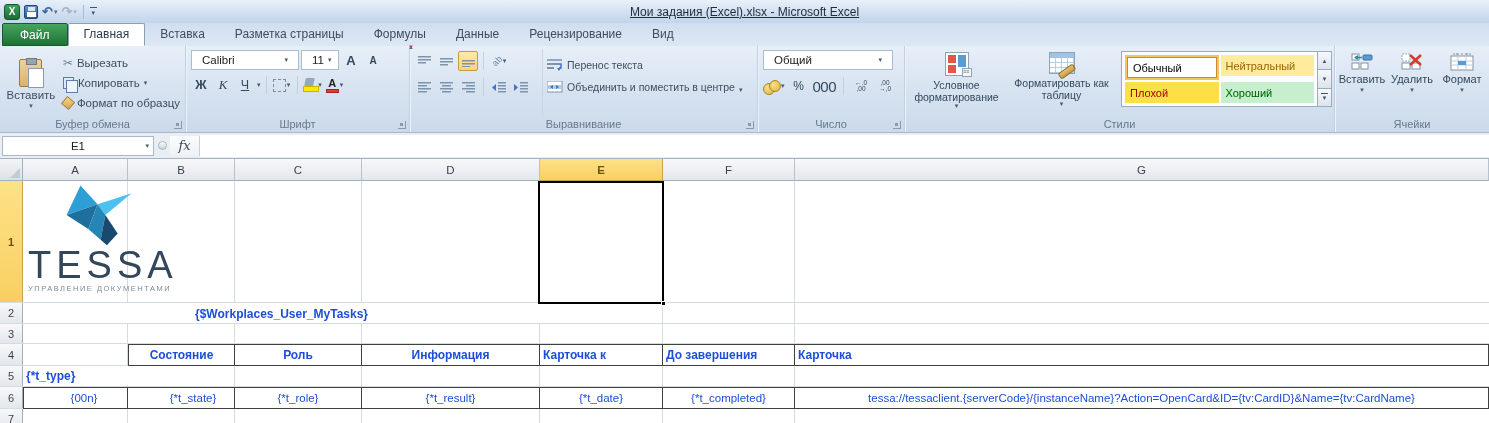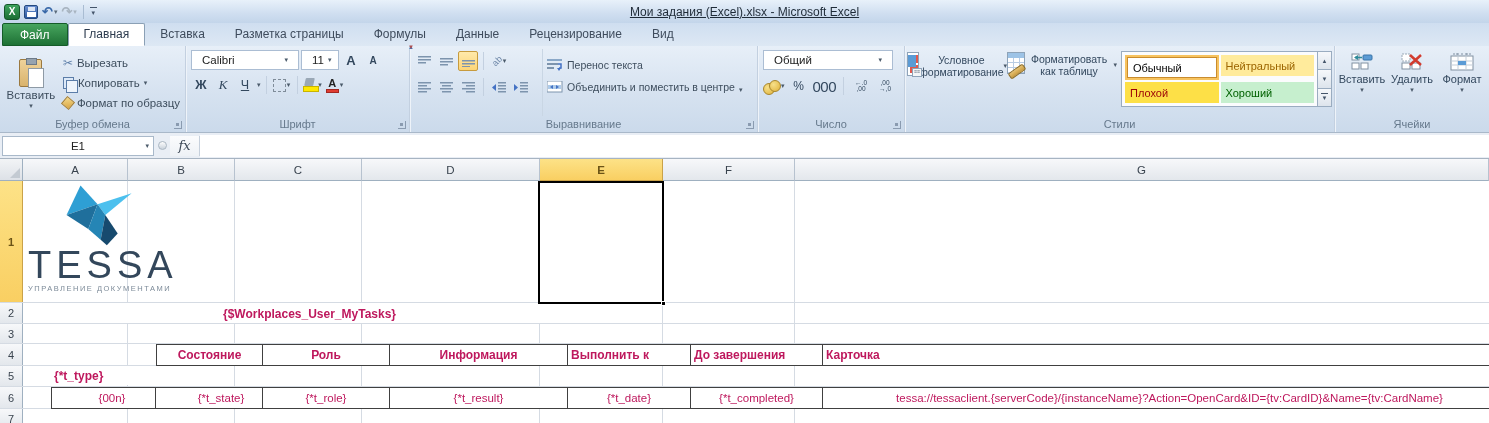--- a/index.html
+++ b/index.html
@@ -85,21 +85,21 @@
 .g-number { width:147px; }
 .money-icon { width:17px; height:13px; position:relative; }
 .money-icon::before { content:""; position:absolute; left:0; top:3px; width:10px; height:10px; border-radius:50%; background:radial-gradient(circle at 35% 35%,#f7e08a,#dfb23a); border:1px solid #a8862c; }
 .money-icon::after { content:""; position:absolute; left:6px; top:0; width:10px; height:10px; border-radius:50%; background:radial-gradient(circle at 35% 35%,#f7e08a,#dfb23a); border:1px solid #a8862c; }
 .pct { font-size:12px; color:#33485e; }
 .zeros { font-size:15px; font-weight:normal; color:#33485e; letter-spacing:-0.5px; }
 .dec-btn { font-size:6.5px; line-height:6px; white-space:pre-line; color:#33485e; text-align:center; }
 
 
 .g-styles { width:430px; display:flex; align-items:flex-start; }
-.big-btn { display:flex; flex-direction:row; align-items:center; justify-content:flex-start; padding-top:3px; text-align:center; font-size:10.5px; line-height:12px; color:#33485e; }
+.big-btn { display:flex; flex-direction:column; align-items:center; justify-content:flex-start; padding-top:3px; text-align:center; font-size:10.5px; line-height:12px; color:#33485e; }
 .bb-cond { width:100px; } .bb-table { width:112px; }
 .cond-icon { width:24px; height:24px; background:#fff; border:1px solid #8ea3b8; position:relative; margin-bottom:3px; }
 .cond-icon::before { content:""; position:absolute; left:2px; top:2px; width:8px; height:18px; background:linear-gradient(#e2574c,#e2574c 45%,#fff 45%,#fff 55%,#e2574c 55%); }
 .cond-icon::after { content:""; position:absolute; right:2px; top:2px; width:8px; height:12px; background:#5b9bd5; }
 .cond-list { position:absolute; right:-4px; bottom:-2px; width:10px; height:9px; background:#f4f6f8; border:1px solid #8ea3b8; font-size:5px; line-height:3px; color:#5a6a7a; overflow:hidden; padding:1px; }
 .table-icon { width:26px; height:22px; border:1px solid #8ea3b8; margin-bottom:3px; position:relative;
   background:linear-gradient(#9dc3e6 0 5px, transparent 5px),
   repeating-linear-gradient(90deg, transparent 0 5px, #b8cce4 5px 6px),
   repeating-linear-gradient(transparent 0 4px, #b8cce4 4px 5px); background-color:#fff; }
 .table-icon::after { content:""; position:absolute; right:-2px; bottom:-2px; width:16px; height:5px; background:linear-gradient(#e8c271,#c89a3f); border:1px solid #8f6d23; transform:rotate(-35deg); border-radius:2px; }
@@ -132,21 +132,21 @@
 .sheet { position:absolute; left:0; top:159px; right:0; bottom:0; background:#fff; }
 .hdr { position:absolute; background:linear-gradient(#f7f8fa,#e3e7ec); color:#39434e; font-size:11.5px; display:flex; align-items:center; justify-content:center; }
 .colhdr { top:0; height:22px; border-right:1px solid #b7c2cf; border-bottom:1px solid #9fb0c0; }
 .rowhdr { left:0; width:23px; border-right:1px solid #9fb0c0; border-bottom:1px solid #b7c2cf; font-size:11px; }
 .hdr.sel { background:linear-gradient(#fde287,#f9cf62); border-color:#caa248; color:#6b5316; font-weight:bold; }
 .corner { position:absolute; left:0; top:0; width:23px; height:22px; background:linear-gradient(#f2f4f6,#dde1e7); border-right:1px solid #9fb0c0; border-bottom:1px solid #9fb0c0; }
 .corner::after { content:""; position:absolute; right:2px; bottom:2px; border-left:10px solid transparent; border-bottom:10px solid #c3cad2; }
 .gridarea { position:absolute; left:0; top:22px; right:0; bottom:0; overflow:hidden; }
 .vline { position:absolute; top:0; bottom:0; width:1px; background:#d5dbe3; }
 .hline { position:absolute; left:0; right:0; height:1px; background:#d5dbe3; }
-.cellbox { position:absolute; display:flex; align-items:flex-end; background:#fff; font-size:12px; color:#be185d; padding:1px 3px 2px 3px; white-space:nowrap; overflow:visible;margin-left:28px; }
+.cellbox { position:absolute; display:flex; align-items:flex-end; background:#fff; font-size:12px; color:#1d4ed8; padding:1px 3px 2px 3px; white-space:nowrap; overflow:visible; }
 .cellbox.mid { align-items:center; }
 .cellbox.ctr { justify-content:center; }
 .cellbox.bold { font-weight:bold; }
 .bordered { border:1px solid #404040; background:#fff; }
 .sel-rect { position:absolute; border:2px solid #000; background:transparent; }
 .sel-rect .handle { position:absolute; right:-4px; bottom:-4px; width:5px; height:5px; background:#000; border:1px solid #fff; }
 .row6txt { font-size:11.5px; }
 
 
 .logo { position:absolute; left:28px; top:3px; width:150px; display:flex; flex-direction:column; }
@@ -509,21 +509,21 @@
         <div class="hline" style="top:162px;"></div>
         <div class="hline" style="top:184px;"></div>
         <div class="hline" style="top:205px;"></div>
         <div class="hline" style="top:227px;"></div>
 
       <div class="cellbox bold ctr" style="left:23px; top:122px; width:517px; height:20px;">{$Workplaces_User_MyTasks}</div>
 
       <div class="cellbox bold ctr mid bordered" style="left:128px; top:163px; width:107px; height:22px;">Состояние</div>
       <div class="cellbox bold ctr mid bordered" style="left:234px; top:163px; width:128px; height:22px;">Роль</div>
       <div class="cellbox bold ctr mid bordered" style="left:361px; top:163px; width:179px; height:22px;">Информация</div>
-      <div class="cellbox bold mid bordered" style="left:539px; top:163px; width:124px; height:22px;">Выполнить к</div>
+      <div class="cellbox bold mid bordered" style="left:539px; top:163px; width:124px; height:22px;">Карточка к</div>
       <div class="cellbox bold mid bordered" style="left:662px; top:163px; width:133px; height:22px;">До завершения</div>
       <div class="cellbox bold mid bordered" style="left:794px; top:163px; width:695px; height:22px;">Карточка</div>
 
       <div class="cellbox bold" style="left:23px; top:185px; width:160px; height:19px;">{*t_type}</div>
 
       <div class="cellbox ctr mid bordered row6txt" style="left:23px; top:206px; width:122px; height:22px;">{00n}</div>
       <div class="cellbox ctr mid bordered row6txt" style="left:127px; top:206px; width:132px; height:22px;">{*t_state}</div>
       <div class="cellbox ctr mid bordered row6txt" style="left:234px; top:206px; width:128px; height:22px;">{*t_role}</div>
       <div class="cellbox ctr mid bordered row6txt" style="left:361px; top:206px; width:179px; height:22px;">{*t_result}</div>
       <div class="cellbox ctr mid bordered row6txt" style="left:539px; top:206px; width:124px; height:22px;">{*t_date}</div>

